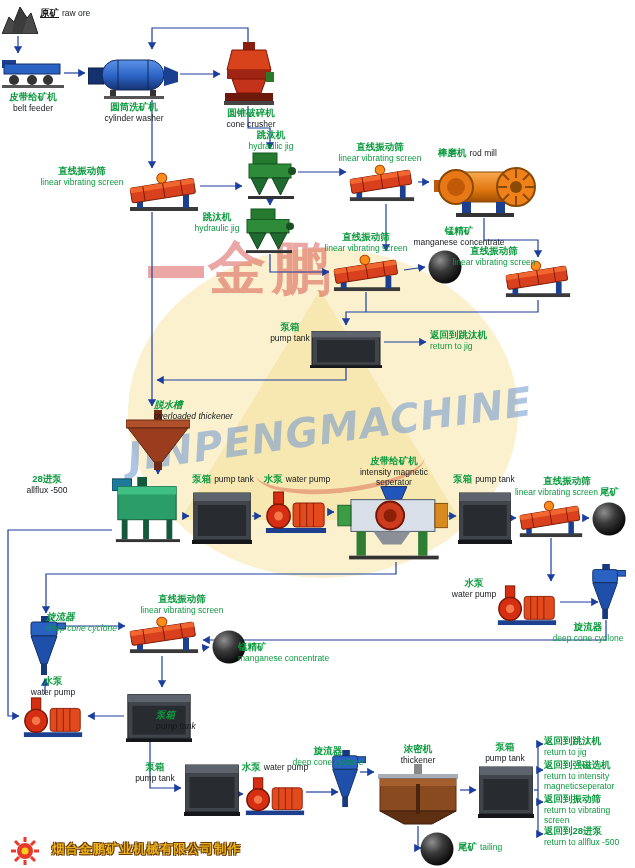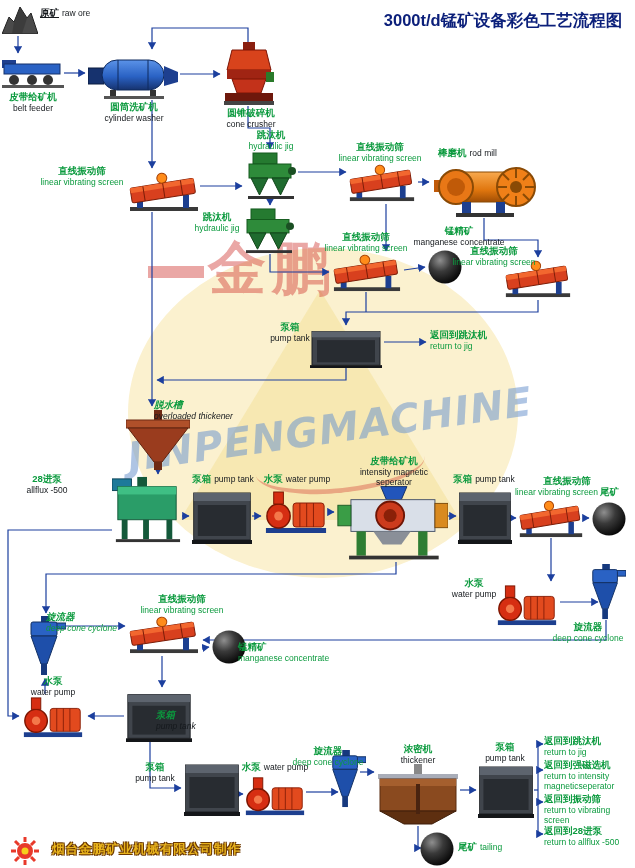--- a/index.html
+++ b/index.html
@@ -397,21 +397,20 @@
         <line x1="7" y1="5" x2="11" y2="9"></line>
           <line x1="23" y1="21" x2="27" y2="25"></line>
         <line x1="27" y1="5" x2="23" y2="9"></line>
           <line x1="11" y1="21" x2="7" y2="25"></line>
       </g>
       <circle cx="17" cy="15" r="8" fill="#e8392a"></circle>
       <circle cx="17" cy="15" r="3.5" fill="#f5d01c"></circle>
     </svg>
   </div>
 
-  <div class="title-cn">3000t/d锰矿设备彩色工艺流程图</div>
   <div class="company">烟台金鹏矿业机械有限公司制作</div>
 
   <div class="lbl inline left dark" style="left:40px;top:8px;width:80px">
     <span class="cn">原矿</span><span class="en">raw ore</span>
   </div>
   <div class="lbl stack" style="left:0px;top:92px;width:66px">
     <span class="cn">皮带给矿机</span>
       <span class="en">belt feeder</span>
   </div>
   <div class="lbl stack" style="left:90px;top:102px;width:88px">

